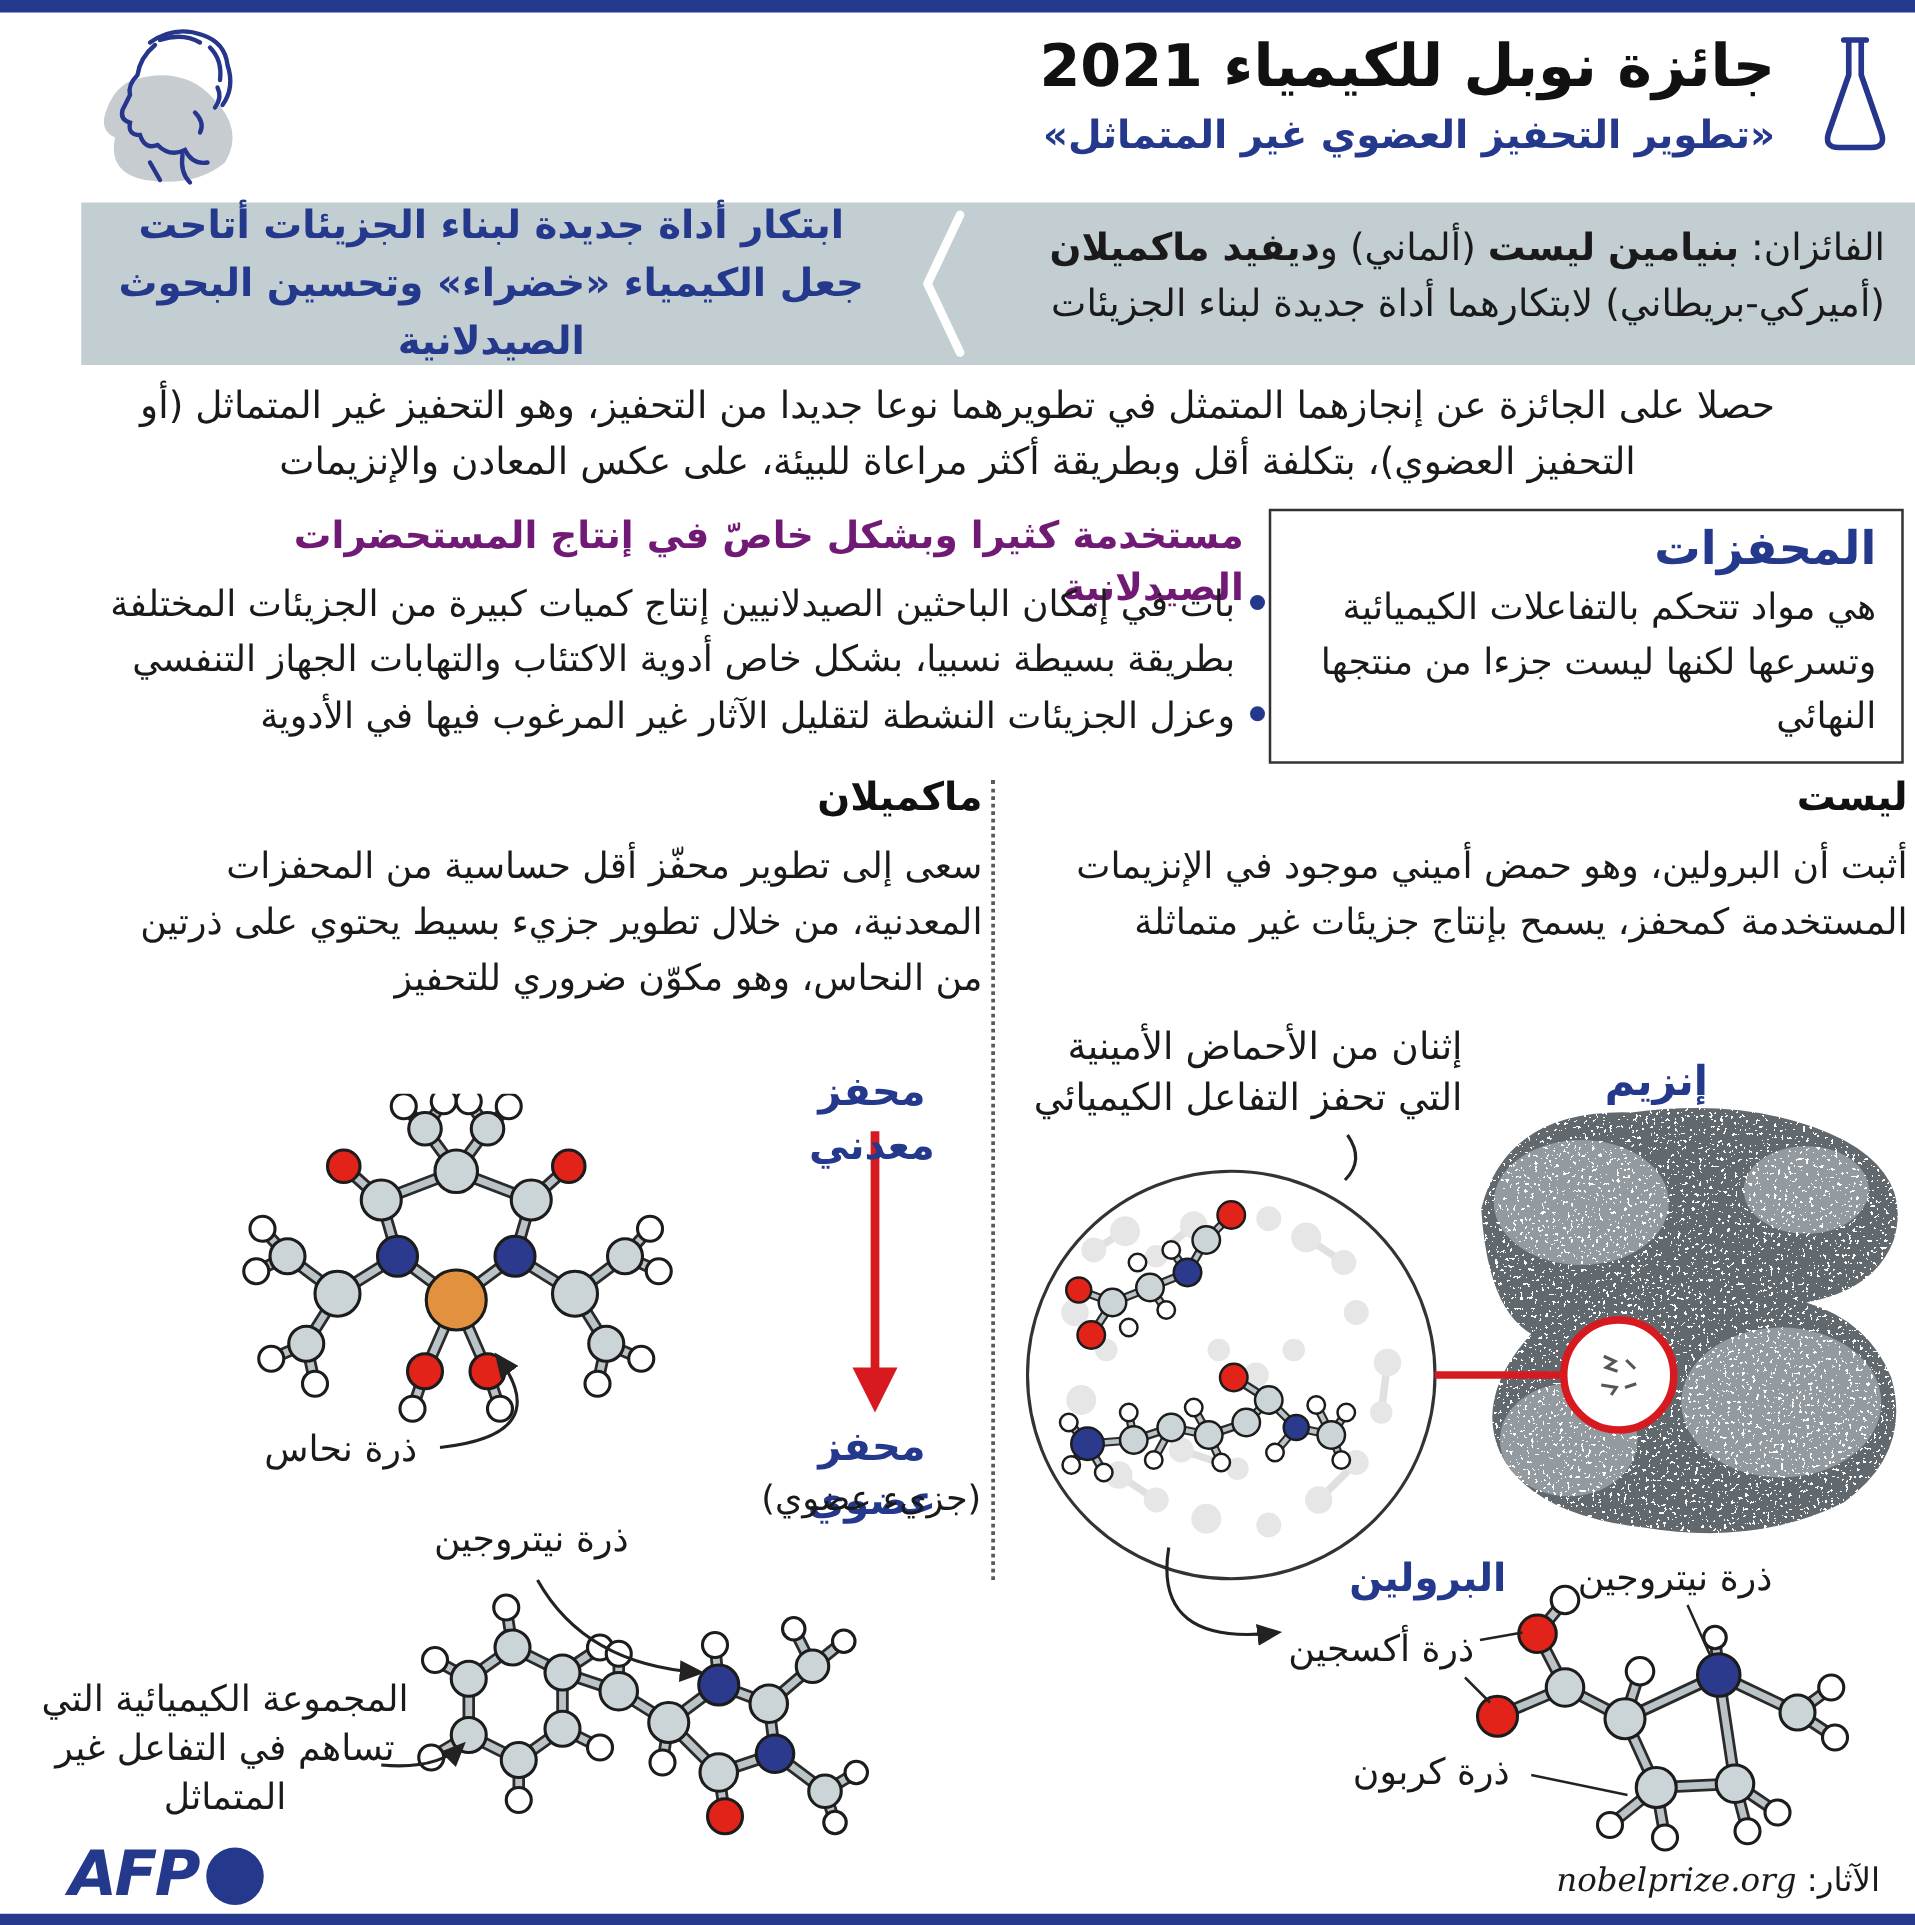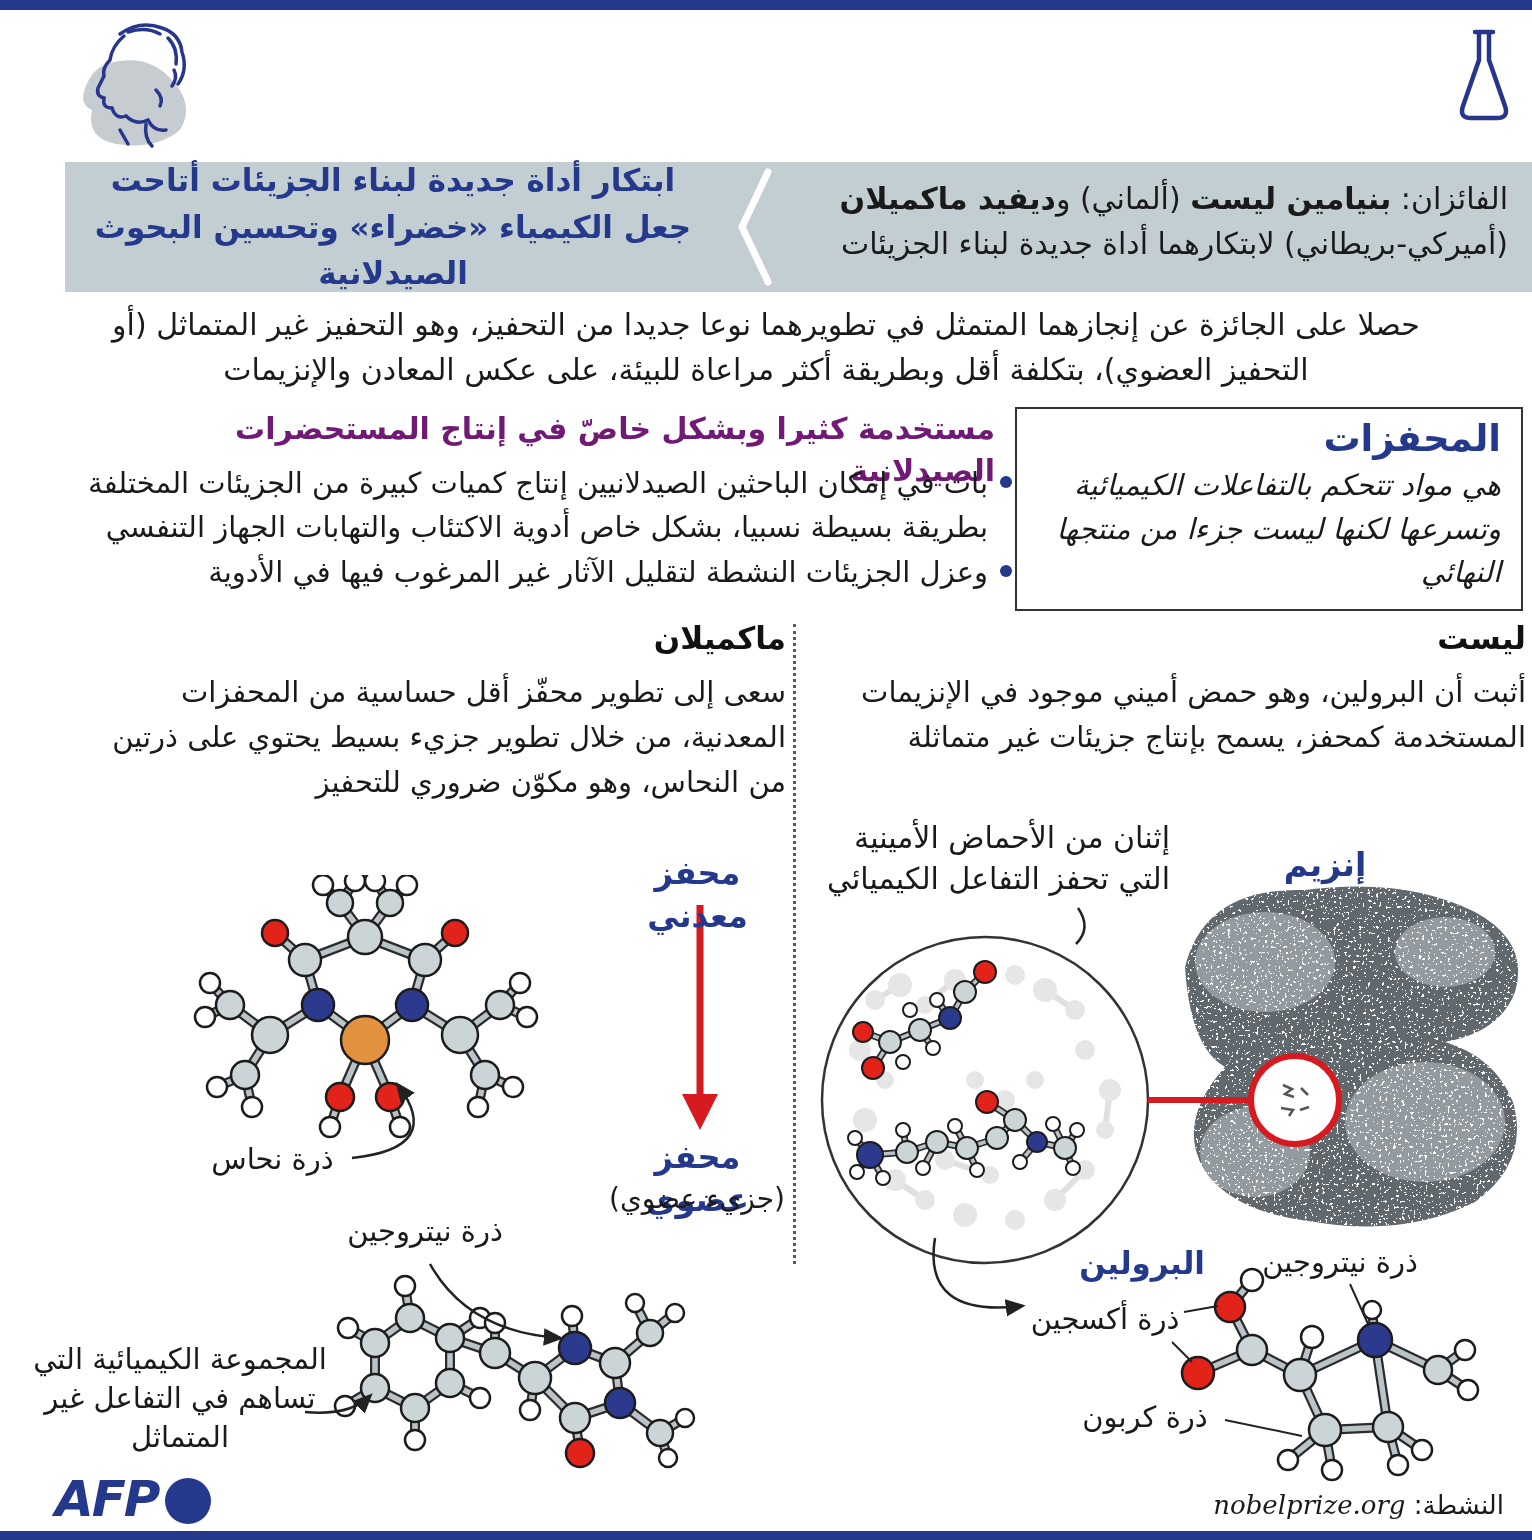--- a/index.html
+++ b/index.html
@@ -22,21 +22,21 @@
   .band .winners{width:715px;padding:14px 24px 0 0;font-size:30px;line-height:1.5;text-align:right;color:#1a1a1a;}
   .band .chev{width:72px;display:flex;align-items:center;justify-content:center;}
   .band .achieve{flex:1;display:flex;align-items:center;justify-content:center;
                  font-size:31px;font-weight:bold;color:#24388C;text-align:center;line-height:1.5;padding:0 18px;}
 
   .intro{left:66px;top:302px;width:1400px;text-align:center;font-size:30px;line-height:1.5;color:#1a1a1a;z-index:4;}
 
   
   .catbox{left:1015px;top:407px;width:468px;border:2px solid #333;background:#fff;padding:8px 20px 14px 16px;z-index:4;}
   .catbox .cb-title{font-size:37px;font-weight:bold;color:#24388C;text-align:right;}
-  .catbox .cb-body{font-size:29px;line-height:1.5;text-align:right;color:#1a1a1a;margin-top:4px;font-style:italic;}
+  .catbox .cb-body{font-size:29px;line-height:1.5;text-align:right;color:#1a1a1a;margin-top:4px;}
 
   
   .usage-sub{left:175px;top:408px;width:820px;text-align:right;font-size:30px;font-weight:bold;color:#701a75;line-height:1.4;z-index:4;}
   .bullets{left:70px;top:462px;width:928px;z-index:4;margin-left:14px;}
   .bullet{display:flex;gap:12px;font-size:29px;line-height:1.5;color:#1a1a1a;text-align:right;margin-bottom:2px;}
   .bullet .dot{flex:0 0 12px;width:12px;height:12px;border-radius:50%;background:#24388C;margin-top:14px;}
 
   
   .section{z-index:4;}
   .sec-h{font-size:31px;font-weight:bold;color:#111;}
@@ -86,20 +86,24 @@
       <path d="M128,78 Q136,86 132,94"></path>
       <path d="M92,118 L100,132"></path>
       <path d="M118,112 Q116,126 124,134"></path>
     </g>
   </svg>
 
   <svg class="abs" style="right:17px;top:28px;z-index:4" width="62" height="100" viewBox="0 0 62 100">
     <path d="M22,4 L40,4 M26,4 L26,32 L10,78 Q6,90 18,90 L44,90 Q56,90 52,78 L36,32 L36,4" stroke="#26368c" stroke-width="4.5" fill="none" stroke-linejoin="round" stroke-linecap="round"></path>
   </svg>
 
+  <div class="abs title-wrap ar">
+    <div class="title">جائزة نوبل للكيمياء 2021</div>
+    <div class="subtitle">«تطوير التحفيز العضوي غير المتماثل»</div>
+  </div>
 
   <div class="abs band ar">
     <div class="winners">
       <span>الفائزان: </span><b>بنيامين ليست</b><span> (ألماني) و</span><b>ديفيد ماكميلان</b><span> (أميركي-بريطاني) لابتكارهما أداة جديدة لبناء الجزيئات</span>
     </div>
     <div class="chev">
       <svg width="46" height="120" viewBox="0 0 46 120">
         <polyline points="34,5 8,60 34,115" stroke="#ffffff" stroke-width="7" fill="none" stroke-linecap="round" stroke-linejoin="round"></polyline>
       </svg>
     </div>
@@ -422,18 +426,18 @@
       <line x1="1172" y1="1342" x2="1192" y2="1362"></line>
       <line x1="1225" y1="1420" x2="1302" y2="1436"></line>
     </g>
   </svg>
 
   <div class="abs afp">
     <span class="afp-txt">AFP</span>
     <span class="afp-dot"></span>
   </div>
   <div class="abs source ar">
-    <span>النشطة:</span>
+    <span>الآثار:</span>
     <span class="src-latin">nobelprize.org</span>
   </div>
 
   <div class="abs bottombar"></div>
 </div>
 
 </body></html>

